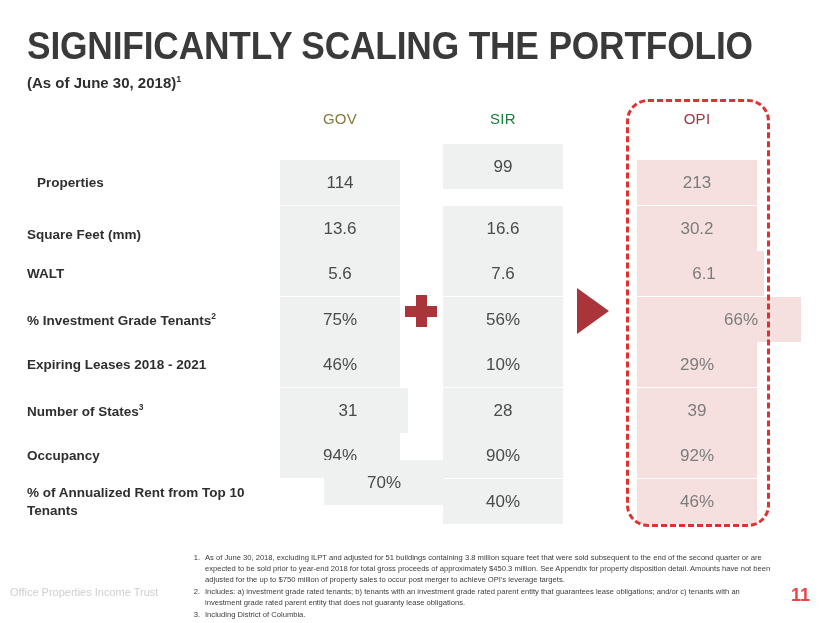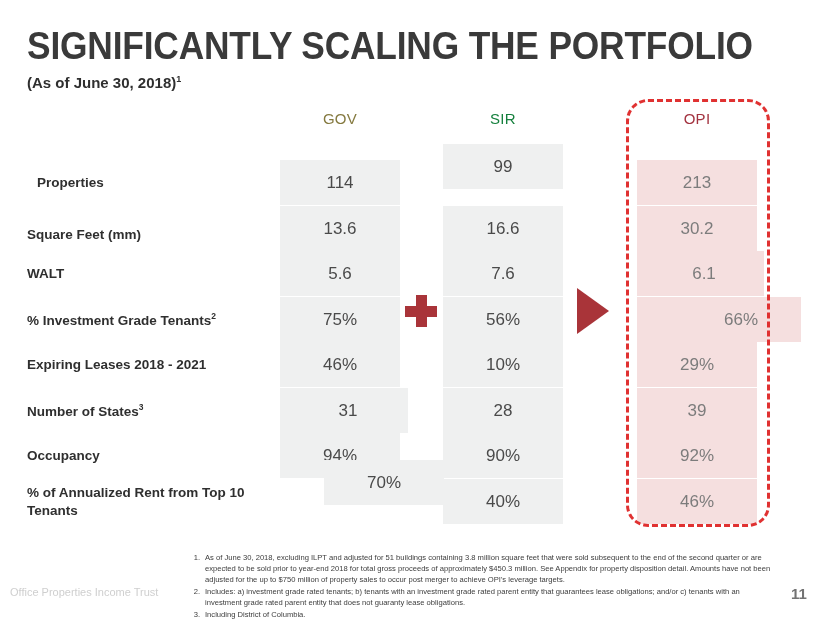--- a/index.html
+++ b/index.html
@@ -174,23 +174,23 @@
     left: 10px;
     top: 586px;
     font-size: 11px;
     color: #cfcfcf;
     white-space: nowrap;
   }
   #page-number {
     position: absolute;
     left: 791px;
     top: 585px;
-    font-size: 15px;
-    font-weight: bold;
-    color: #737373;
+    font-size: 18px;
+    font-weight: bold;
+    color: #ef4444;
   }
 </style>
 </head>
 <body>
 
 <div id="slide-title">SIGNIFICANTLY SCALING THE PORTFOLIO</div>
 
 <div id="slide-subtitle"><span>(As of June 30, 2018)</span><span class="sup">1</span></div>
 
 <div id="table-area">

